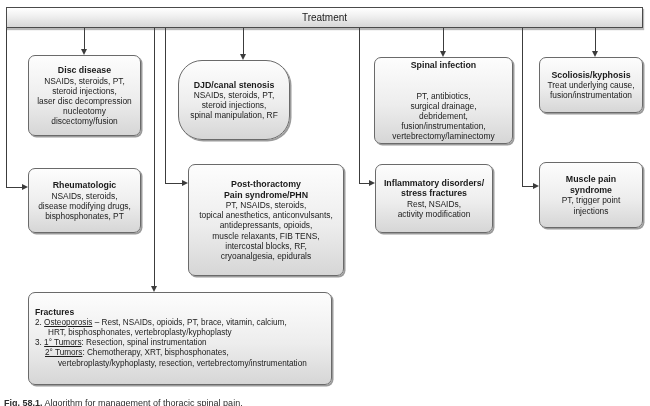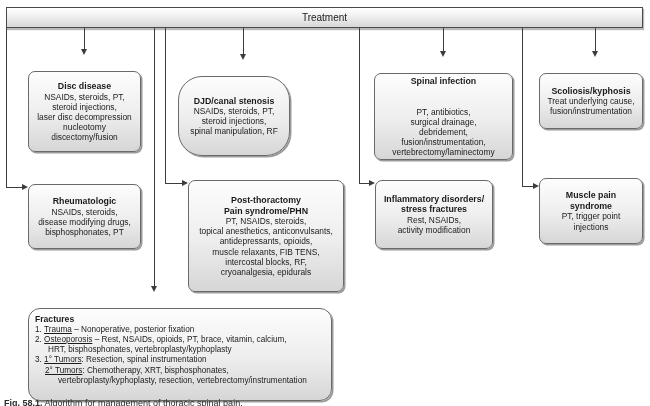--- a/index.html
+++ b/index.html
@@ -22,27 +22,27 @@
   .hline{height:1px;}
   .arr-d{position:absolute;width:0;height:0;border-left:3.5px solid transparent;border-right:3.5px solid transparent;border-top:6px solid #3c3c3c;}
   .arr-r{position:absolute;width:0;height:0;border-top:3.5px solid transparent;border-bottom:3.5px solid transparent;border-left:6px solid #3c3c3c;}
   
   .node{
     position:absolute;box-sizing:border-box;
     background:linear-gradient(180deg,#fdfdfd 0%,#ededed 55%,#d6d6d6 100%);
     border:1px solid #6a6a6a;border-radius:7px;
     box-shadow:1.5px 1.5px 0 0 #9b9b9b;
     display:flex;flex-direction:column;align-items:center;justify-content:center;
-    text-align:center;font-size:8.4px;line-height:1.2;padding:2px;margin-top:16px;
+    text-align:center;font-size:8.4px;line-height:1.2;padding:2px;
   }
   .node-title{font-weight:bold;font-size:8.8px;white-space:pre-line;}
   .node-body{white-space:pre-line;}
   
   .node.fractures{align-items:flex-start;justify-content:flex-start;text-align:left;
-    padding:5px 6px;font-size:8.2px;line-height:1.25;border-radius:12px;}
+    padding:14px 6px;font-size:8.2px;line-height:1.25;}
   .f-title{font-weight:bold;font-size:8.6px;}
   .f-item{padding-left:13px;text-indent:-13px;white-space:pre-line;}
   .f-item.no-num{margin-left:10px;}
   .u{text-decoration:underline;}
   
   .caption{position:absolute;left:4px;top:398px;font-size:9px;color:#2e2e2e;white-space:nowrap;}
   .cap-bold{font-weight:bold;}
 </style>
 </head>
 <body>
@@ -142,21 +142,20 @@
 
   <div class="node" style="left:375px;top:164px;width:118px;height:69px;">
     <div class="node-title">Inflammatory disorders/
 stress fractures</div>
     <div class="node-body">Rest, NSAIDs,
 activity modification</div>
   </div>
 
   <div class="node fractures" style="left:28px;top:292px;width:304px;height:93px;">
     <div class="f-title">Fractures</div>
-    <div class="f-item"><span>1. </span><span class="u">Trauma</span><span> – Nonoperative, posterior fixation</span></div>
     <div class="f-item"><span>2. </span><span class="u">Osteoporosis</span><span> – Rest, NSAIDs, opioids, PT, brace, vitamin, calcium,
 HRT, bisphosphonates, vertebroplasty/kyphoplasty</span></div>
     <div class="f-item"><span>3. </span><span class="u">1° Tumors</span><span>: Resection, spinal instrumentation</span></div>
     <div class="f-item no-num"><span class="u">2° Tumors</span><span>: Chemotherapy, XRT, bisphosphonates,
 vertebroplasty/kyphoplasty, resection, vertebrectomy/instrumentation</span></div>
   </div>
 
   <div class="caption">
     <span class="cap-bold">Fig. 58.1.</span>
     <span>Algorithm for management of thoracic spinal pain.</span>

